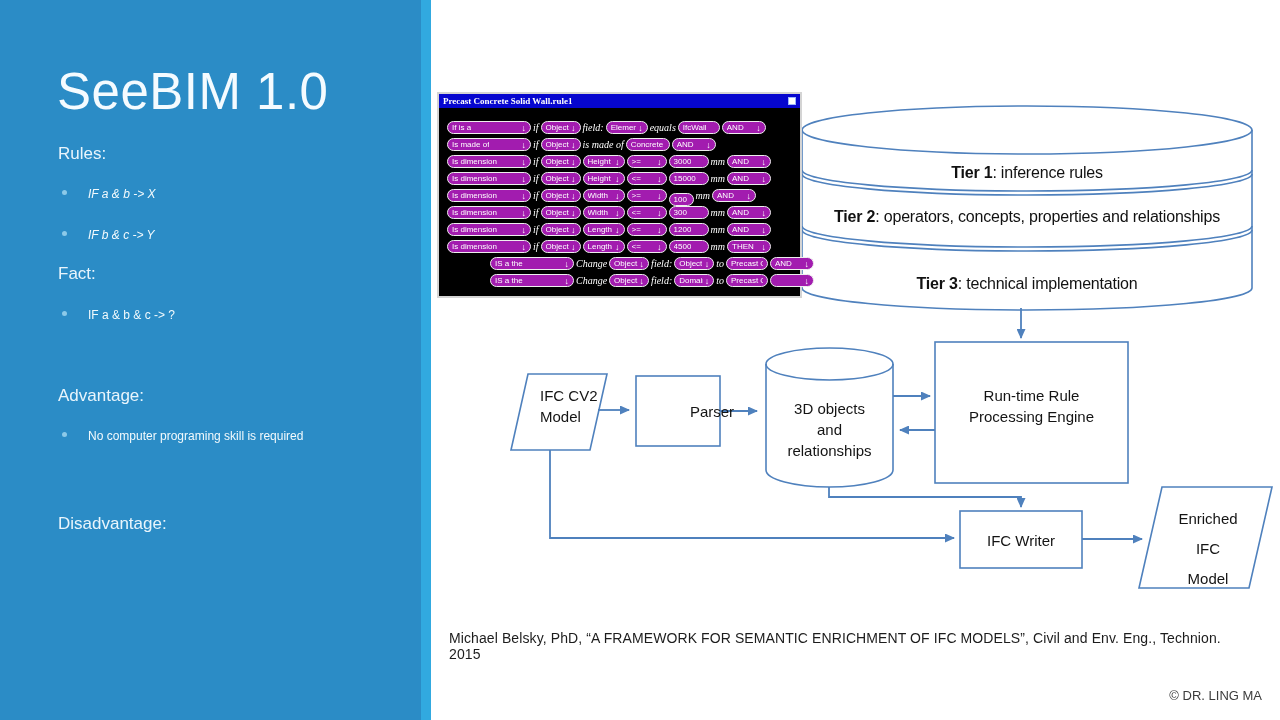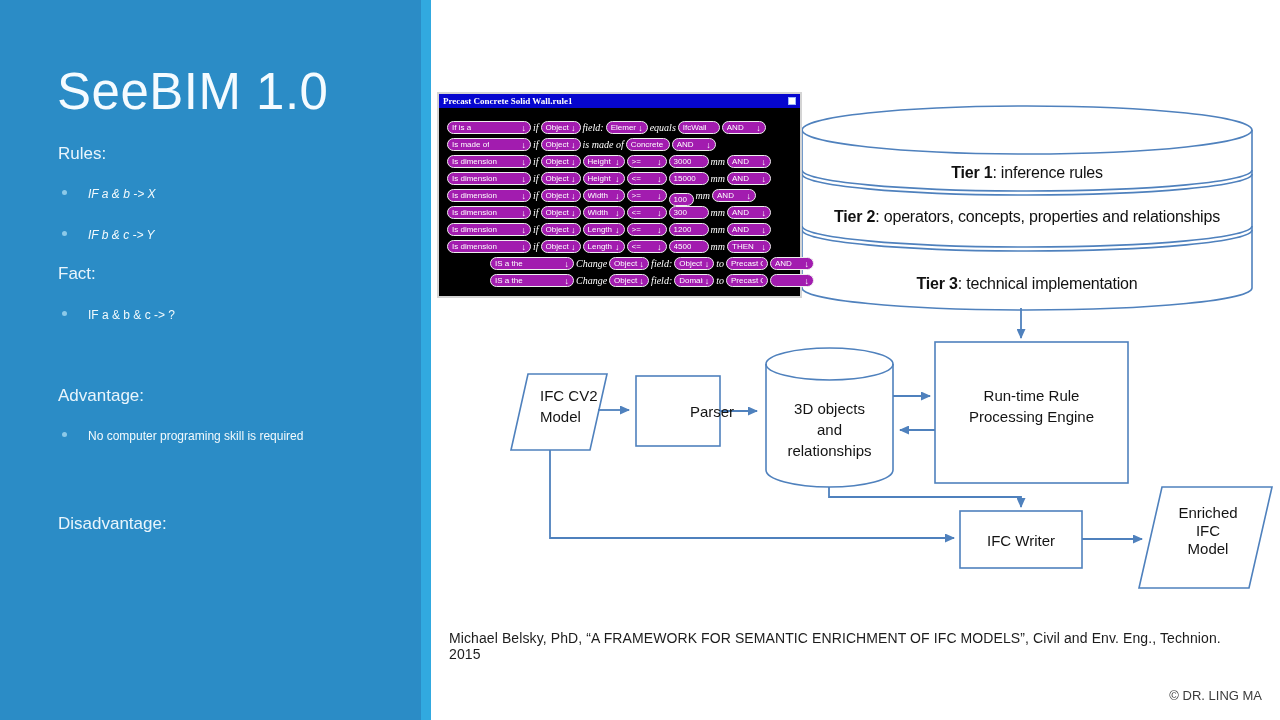--- a/index.html
+++ b/index.html
@@ -147,21 +147,21 @@
 
   <div class="flow-label" style="left:540px; top:385px; width:80px; text-align:left;">IFC CV2
 Model</div>
   <div class="flow-label" style="left:636px; top:401px; width:84px;margin-left:34px;">Parser</div>
   <div class="flow-label" style="left:766px; top:398px; width:127px;">3D objects
 and
 relationships</div>
   <div class="flow-label" style="left:935px; top:385px; width:193px;">Run-time Rule
 Processing Engine</div>
   <div class="flow-label" style="left:960px; top:530px; width:122px;">IFC Writer</div>
-  <div class="flow-label" style="left:1158px; top:504px; width:100px; line-height:18px;">Enriched
+  <div class="flow-label" style="left:1158px; top:504px; width:100px; line-height:30px;">Enriched
 IFC
 Model</div>
 
   <div class="dialog">
     <div class="titlebar">
       <span class="ttl">Precast Concrete Solid Wall.rule1</span>
       <span class="winbtn"></span>
     </div>
     <div class="dlg-body" id="dlg-rows">
         <div class="rrow">

